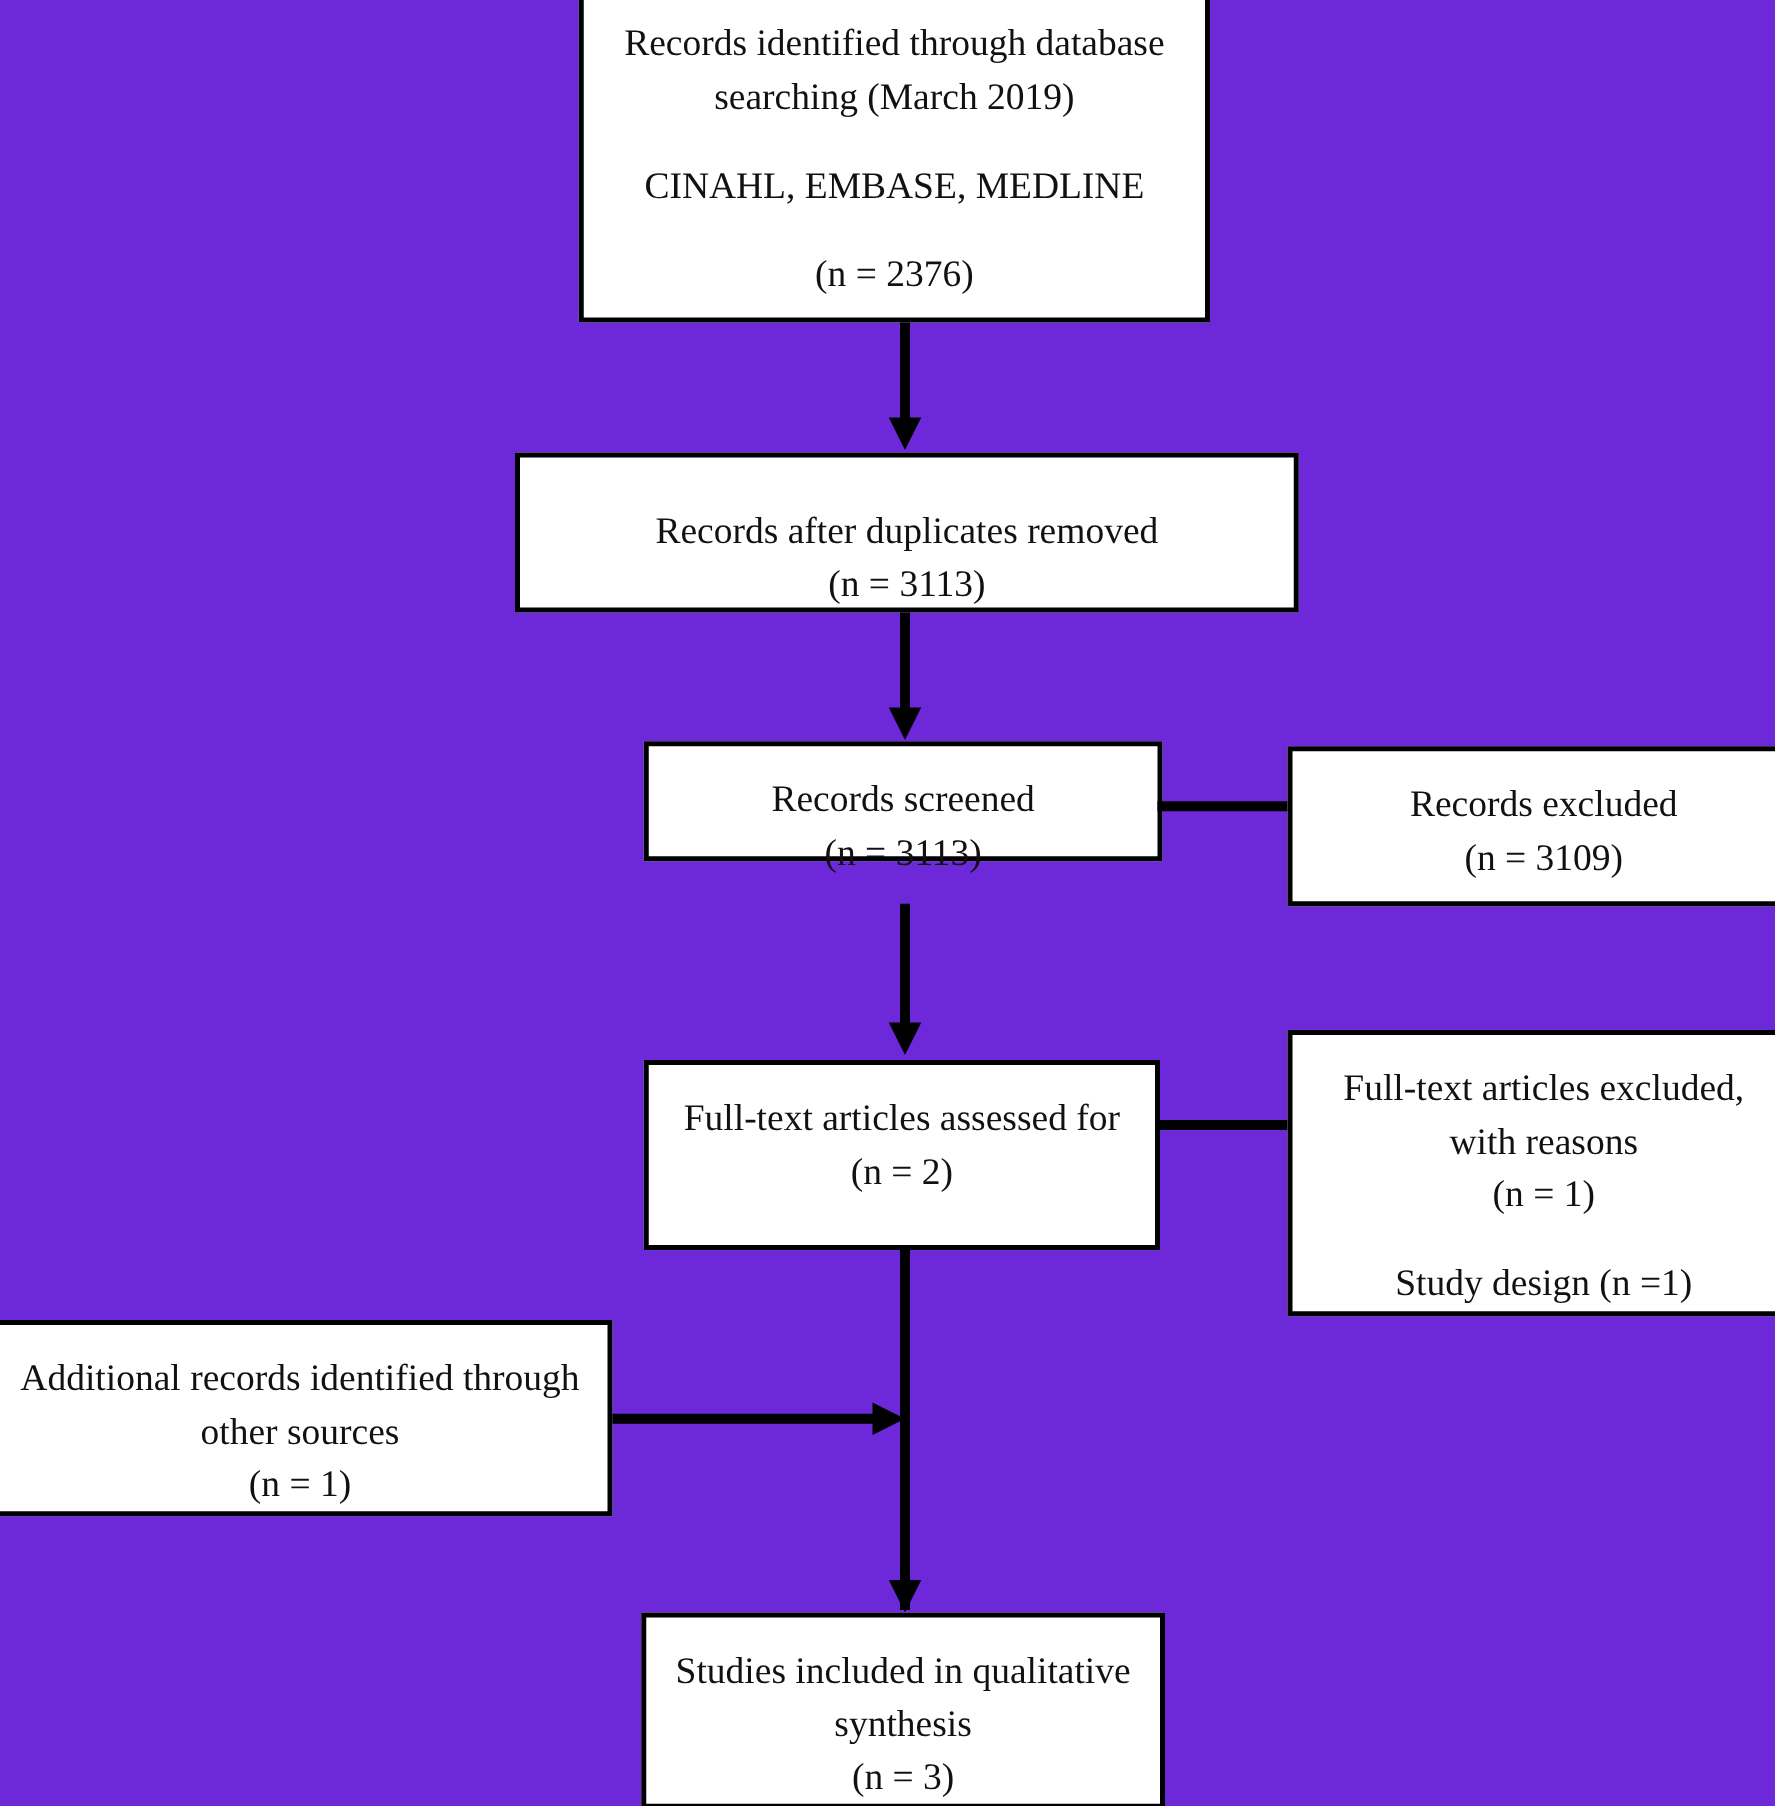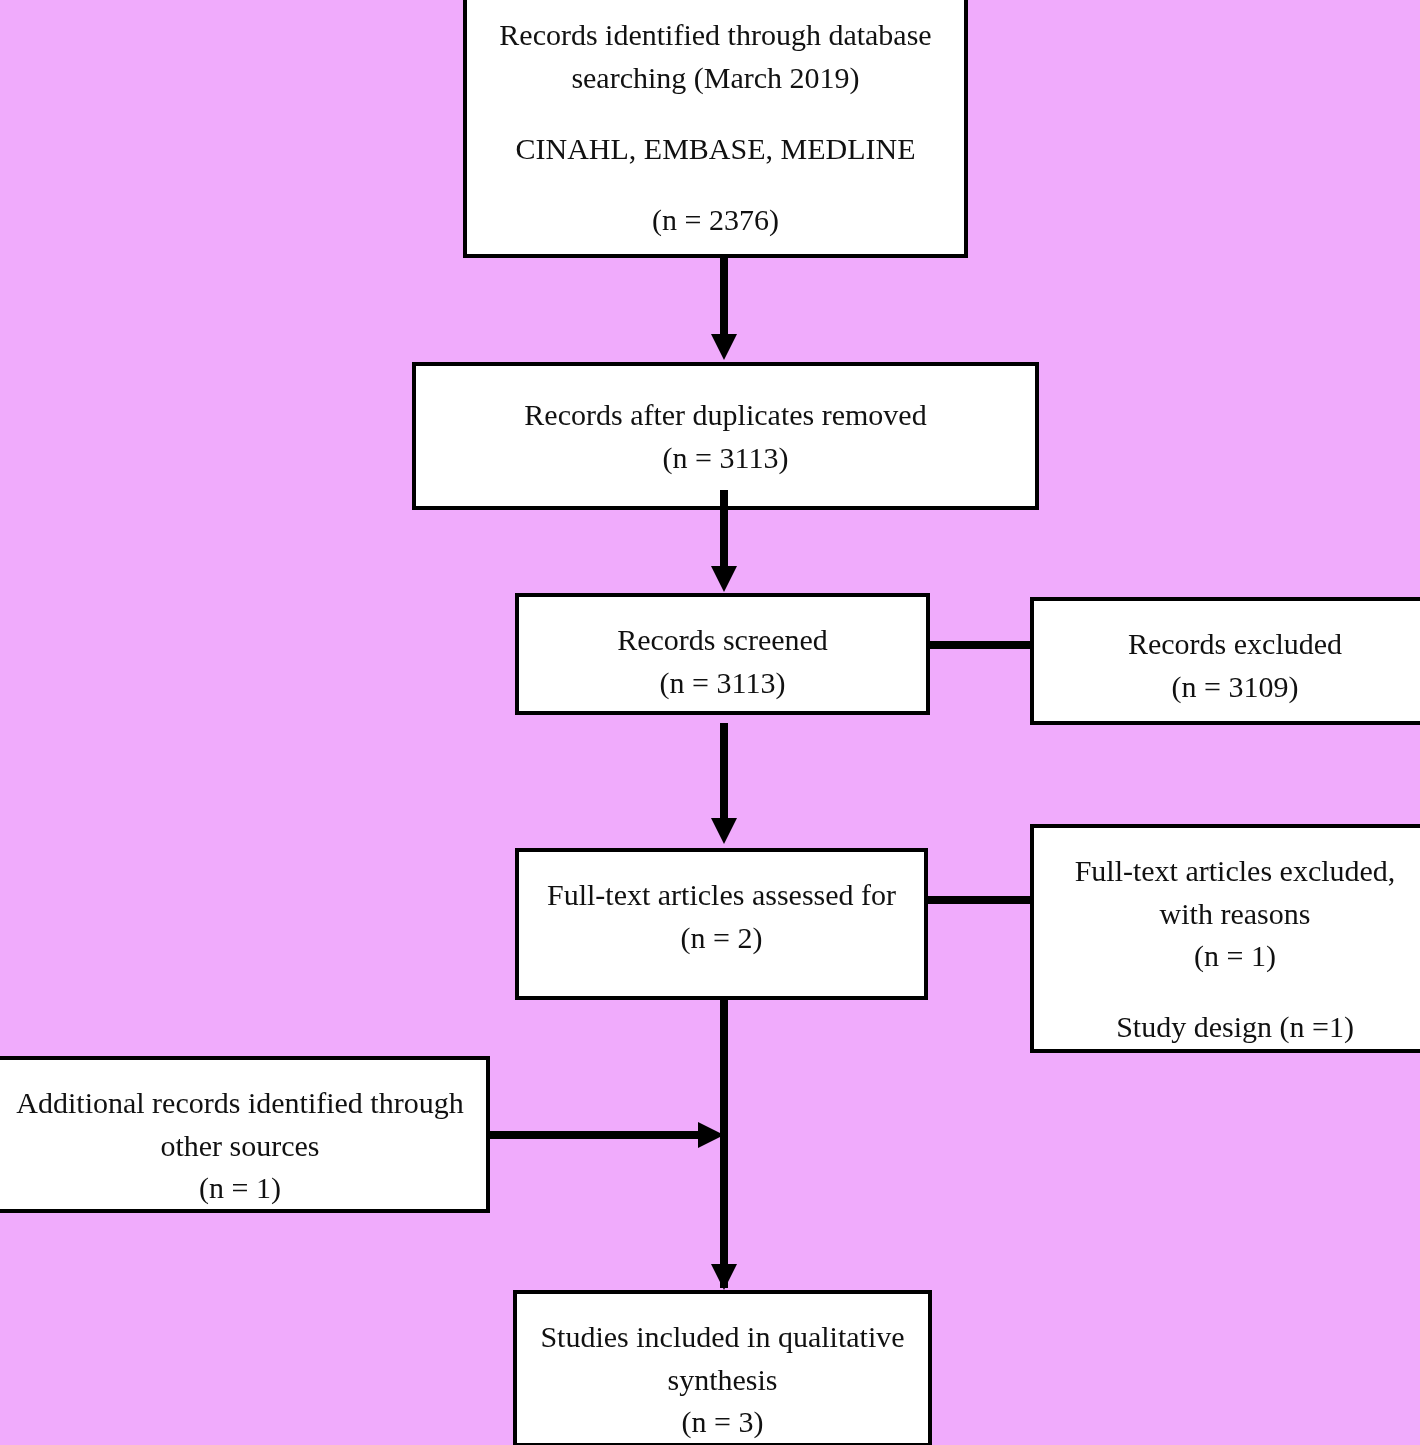--- a/index.html
+++ b/index.html
@@ -4,21 +4,21 @@
 <style>
   html, body {
     margin: 0;
     padding: 0;
     background: #ffffff;
   }
   #canvas {
     position: relative;
     width: 1420px;
     height: 1445px;
-    background: #f0abfc;
+    background: #6d28d9;
     overflow: hidden;
     font-family: "Liberation Serif", "DejaVu Serif", serif;
     color: #000000;
   }
   .box {
     position: absolute;
     box-sizing: border-box;
     border: 4px solid #000000;
     background: #ffffff;
     text-align: center;
@@ -71,29 +71,29 @@
     <span class="ln">searching (March 2019)</span>
     <span class="gap"></span>
     <span class="ln">CINAHL, EMBASE, MEDLINE</span>
     <span class="gap"></span>
     <span class="ln">(n = 2376)</span>
   </div>
 
   <div class="vshaft" style="left:720px; top:258px; height:80px;"></div>
   <div class="vhead" style="left:711px; top:334px;"></div>
 
-  <div class="box" style="left:412px; top:362px; width:627px; height:148px; font-size:30px; padding-top:28px;">
+  <div class="box" style="left:412px; top:362px; width:627px; height:128px; font-size:30px; padding-top:38px;">
     <span class="ln">Records after duplicates removed</span>
     <span class="ln">(n = 3113)</span>
   </div>
 
   <div class="vshaft" style="left:720px; top:490px; height:80px;"></div>
   <div class="vhead" style="left:711px; top:566px;"></div>
 
-  <div class="box" style="left:515px; top:593px; width:415px; height:122px; font-size:30px; padding-top:22px;">
+  <div class="box" style="left:515px; top:593px; width:415px; height:96px; font-size:30px; padding-top:22px;">
     <span class="ln">Records screened</span>
     <span class="ln">(n = 3113)</span>
   </div>
 
   <div class="hline" style="left:926px; top:641px; width:108px;"></div>
 
   <div class="box" style="left:1030px; top:597px; width:410px; height:128px; font-size:30px; padding-top:22px;">
     <span class="ln">Records excluded</span>
     <span class="ln">(n = 3109)</span>
   </div>

